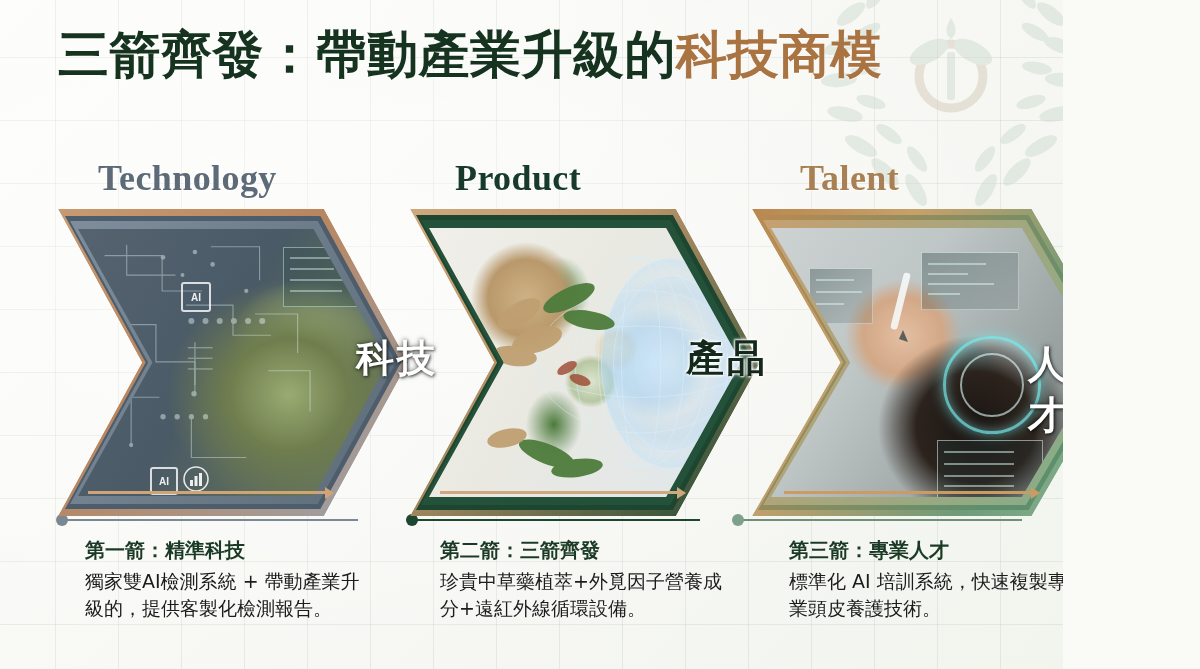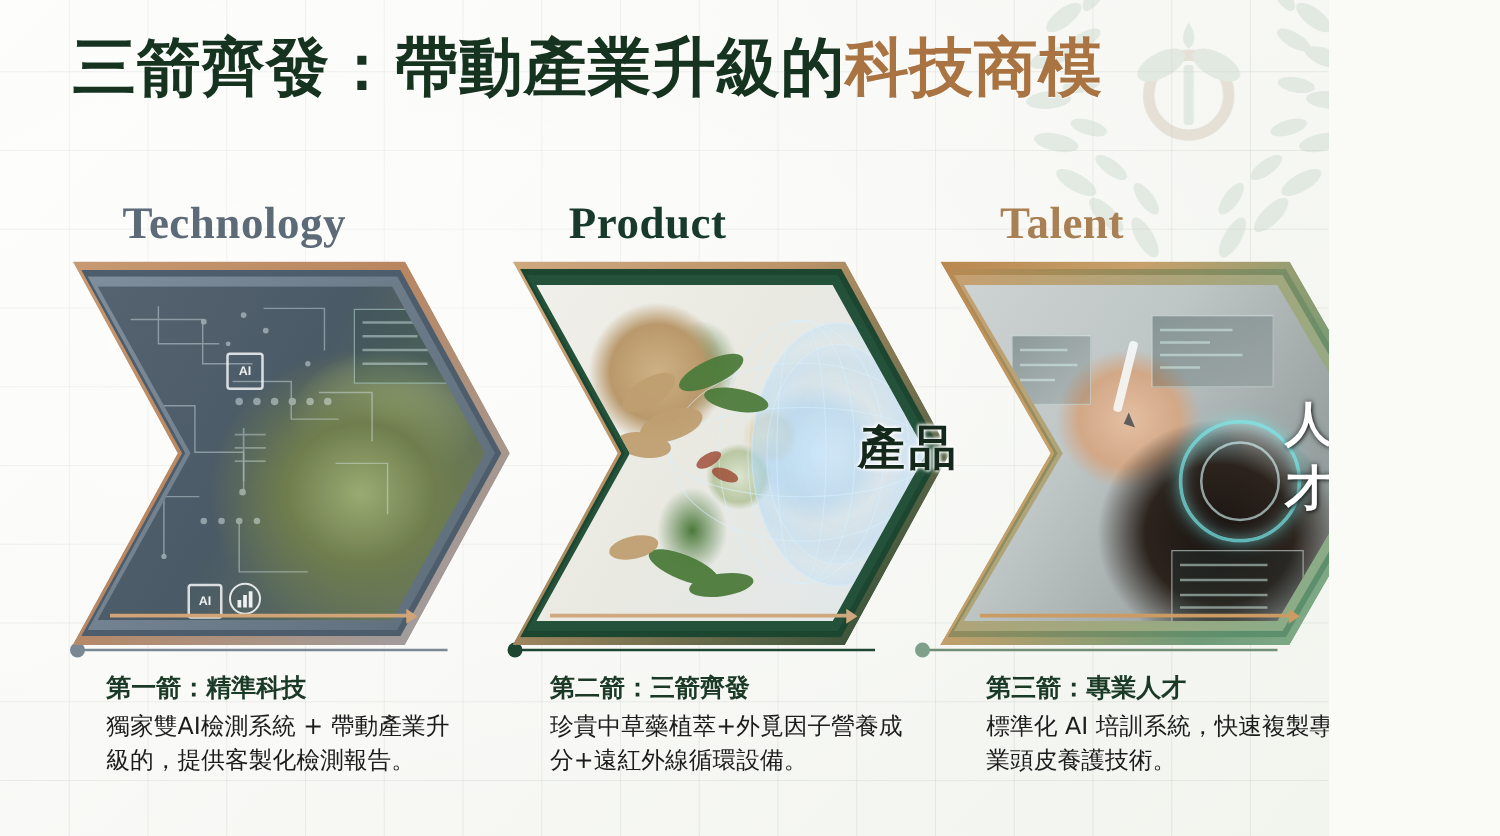--- a/index.html
+++ b/index.html
@@ -151,21 +151,21 @@
   
   .word{
     position:absolute;z-index:20;
     font-family:"DejaVu Sans","Liberation Sans",sans-serif;
     font-weight:700;font-size:38px;letter-spacing:3px;
   }
   #word-0{left:356px;top:333px;color:#ffffff;
     text-shadow:0 0 5px rgba(0,0,0,.55),1px 1px 3px rgba(0,0,0,.6);}
   #word-1{left:686px;top:333px;color:#15281c;
     text-shadow:0 0 4px rgba(255,255,255,.9),1px 1px 2px rgba(255,255,255,.9),-1px -1px 2px rgba(255,255,255,.9);}
-  #word-2{left:1028px;top:314px;color:#ffffff;
+  #word-2{left:1028px;top:339px;color:#ffffff;
     text-shadow:0 0 5px rgba(0,0,0,.55),1px 1px 3px rgba(0,0,0,.6);}
 
   
   .innerarrow{position:absolute;z-index:15;height:3px;}
   .innerarrow::after{
     content:"";position:absolute;right:-6px;top:-4px;
     border-left:9px solid currentColor;border-top:6px solid transparent;border-bottom:6px solid transparent;
   }
 
   
@@ -376,20 +376,21 @@
           <i style="top:44px;width:70px;"></i>
       </div>
       <svg style="position:absolute;left:108px;top:40px;width:44px;height:80px;" viewBox="0 0 44 80">
         <rect x="18" y="4" width="7" height="58" rx="3" fill="rgba(245,248,248,.9)" transform="rotate(14 21 33)"></rect>
         <path d="M24 62 l5 12 l-9 -3 z" fill="rgba(60,70,75,.8)"></path>
       </svg>
     </div>
     <div class="innerarrow" style="left:32px;bottom:22px;width:250px;background:#cc9a63;color:#cc9a63;"></div>
   </div>
 
+  <div class="word" id="word-0">科技</div>
   <div class="word" id="word-1">產品</div>
   <div class="word" id="word-2">人才</div>
 
   <div class="conn" style="left:62px;top:519px;width:296px;background:#7a8894;">
     <span class="dot" style="background:#7a8894;"></span>
   </div>
   <div class="conn" style="left:412px;top:519px;width:288px;background:#1d4630;">
     <span class="dot" style="background:#1d4630;"></span>
   </div>
   <div class="conn" style="left:738px;top:519px;width:284px;background:#6f8f77;">

